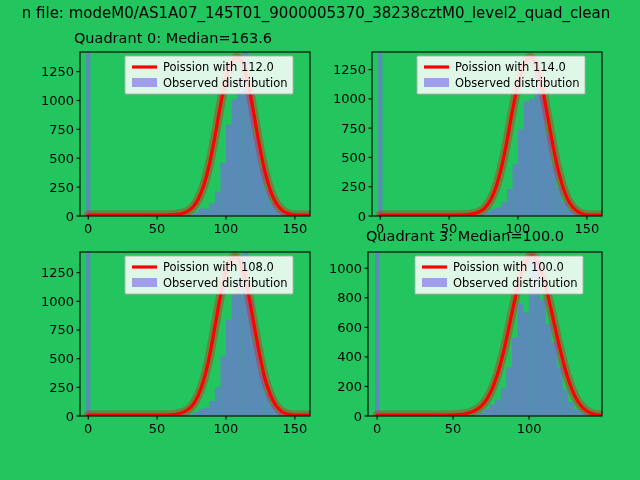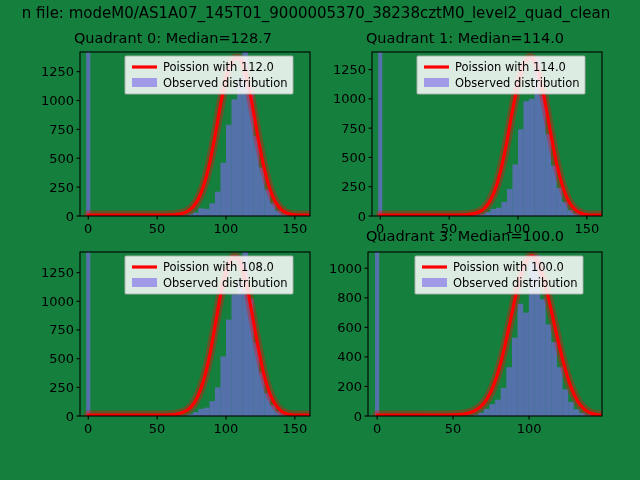--- a/index.html
+++ b/index.html
@@ -11,21 +11,21 @@
     width: 640px;
     height: 480px;
     overflow: hidden;
     font-family: "DejaVu Sans", sans-serif;
     color: #000000;
   }
   #figure {
     position: relative;
     width: 640px;
     height: 480px;
-    background: #15803d;
+    background: #22c55e;
   }
   #suptitle {
     position: absolute;
     top: 0px;
     left: 0px;
     width: 640px;
     height: 26px;
     line-height: 26px;
     font-size: 15px;
     white-space: nowrap;
@@ -65,21 +65,21 @@
 </head>
 <body>
 
 <div id="figure">
 
   <div id="suptitle">
     <span class="inner">n file: modeM0/AS1A07_145T01_9000005370_38238cztM0_level2_quad_clean</span>
   </div>
 
   <div class="subplot" style="left:28px; top:30px; width:290px; height:208px;">
-    <div class="subplot-title" style="top:0px;">Quadrant 0: Median=128.7</div>
+    <div class="subplot-title" style="top:0px;">Quadrant 0: Median=163.6</div>
     <svg id="svg0" width="290" height="208">
         <g>
           <rect x="153.92" y="185.31" width="5.51" height="0.69" class="hist-bar"></rect>
           <rect x="159.43" y="184.38" width="5.51" height="1.62" class="hist-bar"></rect>
           <rect x="164.93" y="182.54" width="5.51" height="3.46" class="hist-bar"></rect>
           <rect x="170.44" y="178.38" width="5.51" height="7.62" class="hist-bar"></rect>
           <rect x="175.95" y="178.84" width="5.51" height="7.16" class="hist-bar"></rect>
           <rect x="181.46" y="173.30" width="5.51" height="12.70" class="hist-bar"></rect>
           <rect x="186.97" y="161.75" width="5.51" height="24.25" class="hist-bar"></rect>
           <rect x="192.48" y="132.87" width="5.51" height="53.13" class="hist-bar"></rect>
@@ -139,21 +139,20 @@
           <rect x="97" y="26" width="168" height="38" rx="1" class="legend-box"></rect>
           <line x1="104" y1="37" x2="129" y2="37" class="legend-swatch-line"></line>
           <text x="135" y="41" class="legend-label">Poission with 112.0</text>
           <rect x="104" y="48" width="25" height="9" class="legend-swatch-patch"></rect>
           <text x="135" y="57" class="legend-label">Observed distribution</text>
         </g>
       </svg>
   </div>
 
   <div class="subplot" style="left:320px; top:30px; width:290px; height:208px;">
-    <div class="subplot-title" style="top:0px;">Quadrant 1: Median=114.0</div>
     <svg id="svg1" width="290" height="208">
         <g>
           <rect x="148.41" y="185.53" width="5.51" height="0.47" class="hist-bar"></rect>
           <rect x="153.92" y="185.06" width="5.51" height="0.94" class="hist-bar"></rect>
           <rect x="159.43" y="184.13" width="5.51" height="1.87" class="hist-bar"></rect>
           <rect x="164.93" y="182.02" width="5.51" height="3.98" class="hist-bar"></rect>
           <rect x="170.44" y="178.97" width="5.51" height="7.03" class="hist-bar"></rect>
           <rect x="175.95" y="177.80" width="5.51" height="8.20" class="hist-bar"></rect>
           <rect x="181.46" y="171.94" width="5.51" height="14.06" class="hist-bar"></rect>
           <rect x="186.97" y="159.06" width="5.51" height="26.94" class="hist-bar"></rect>

